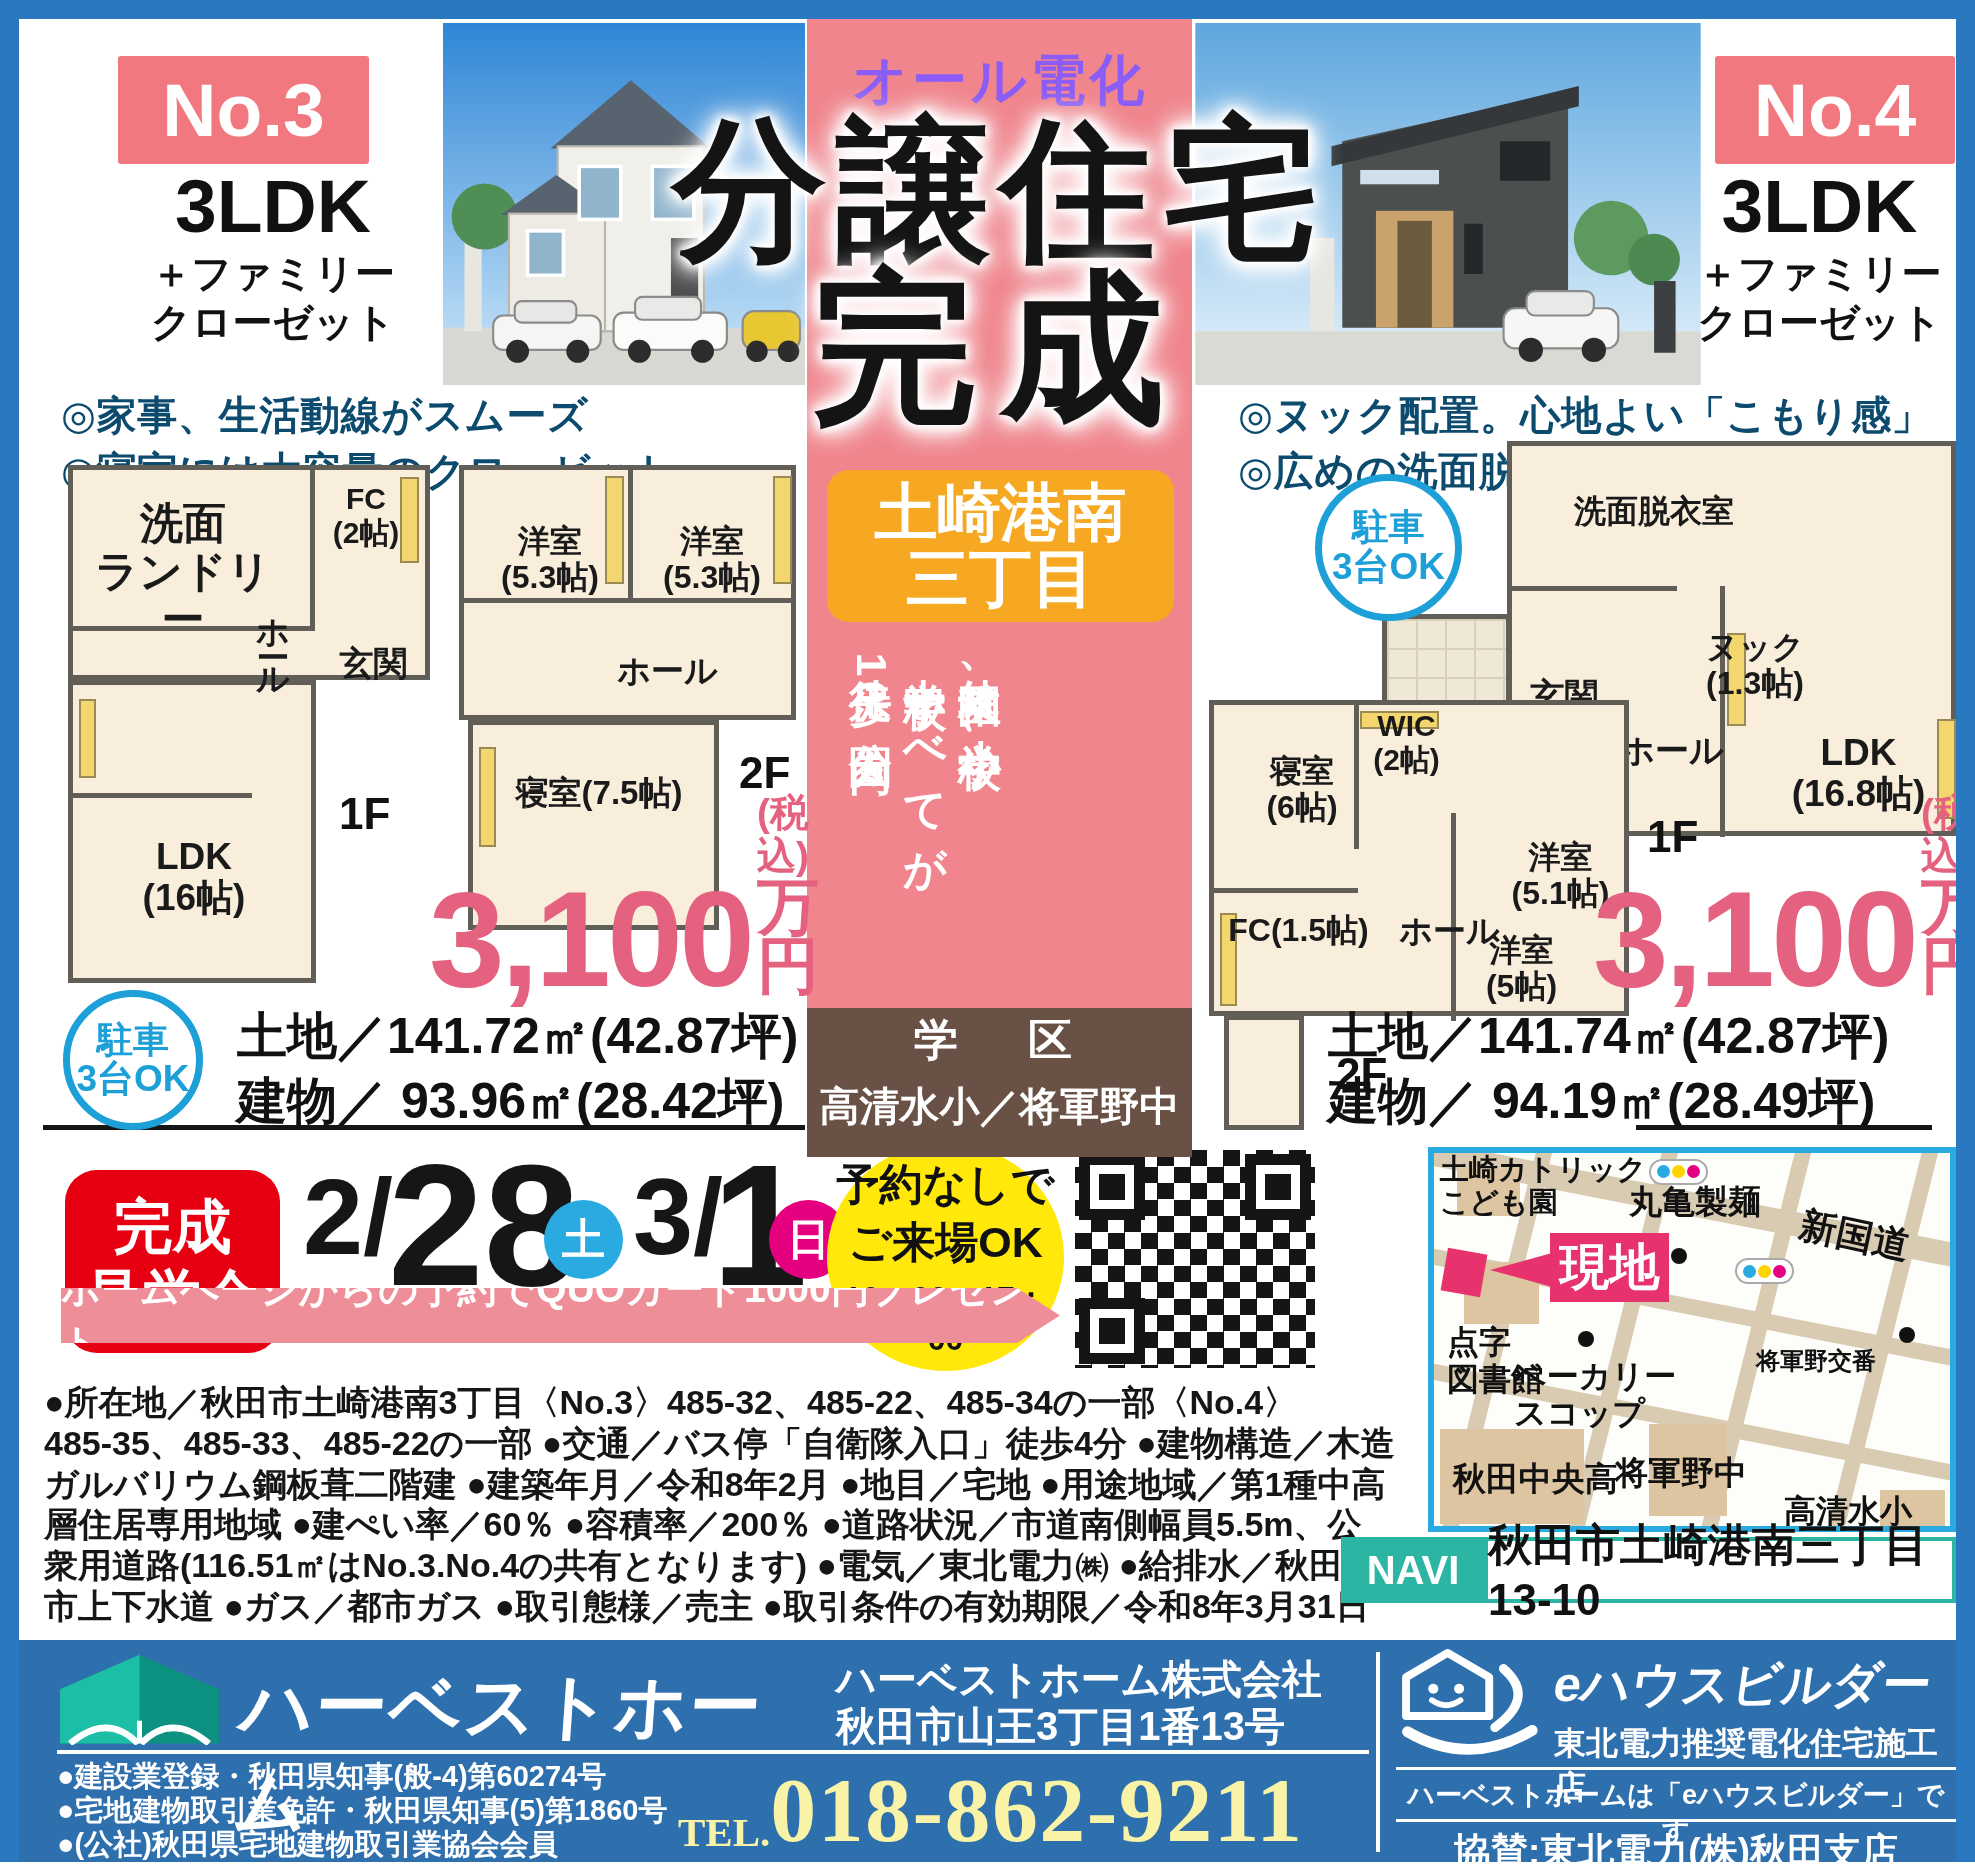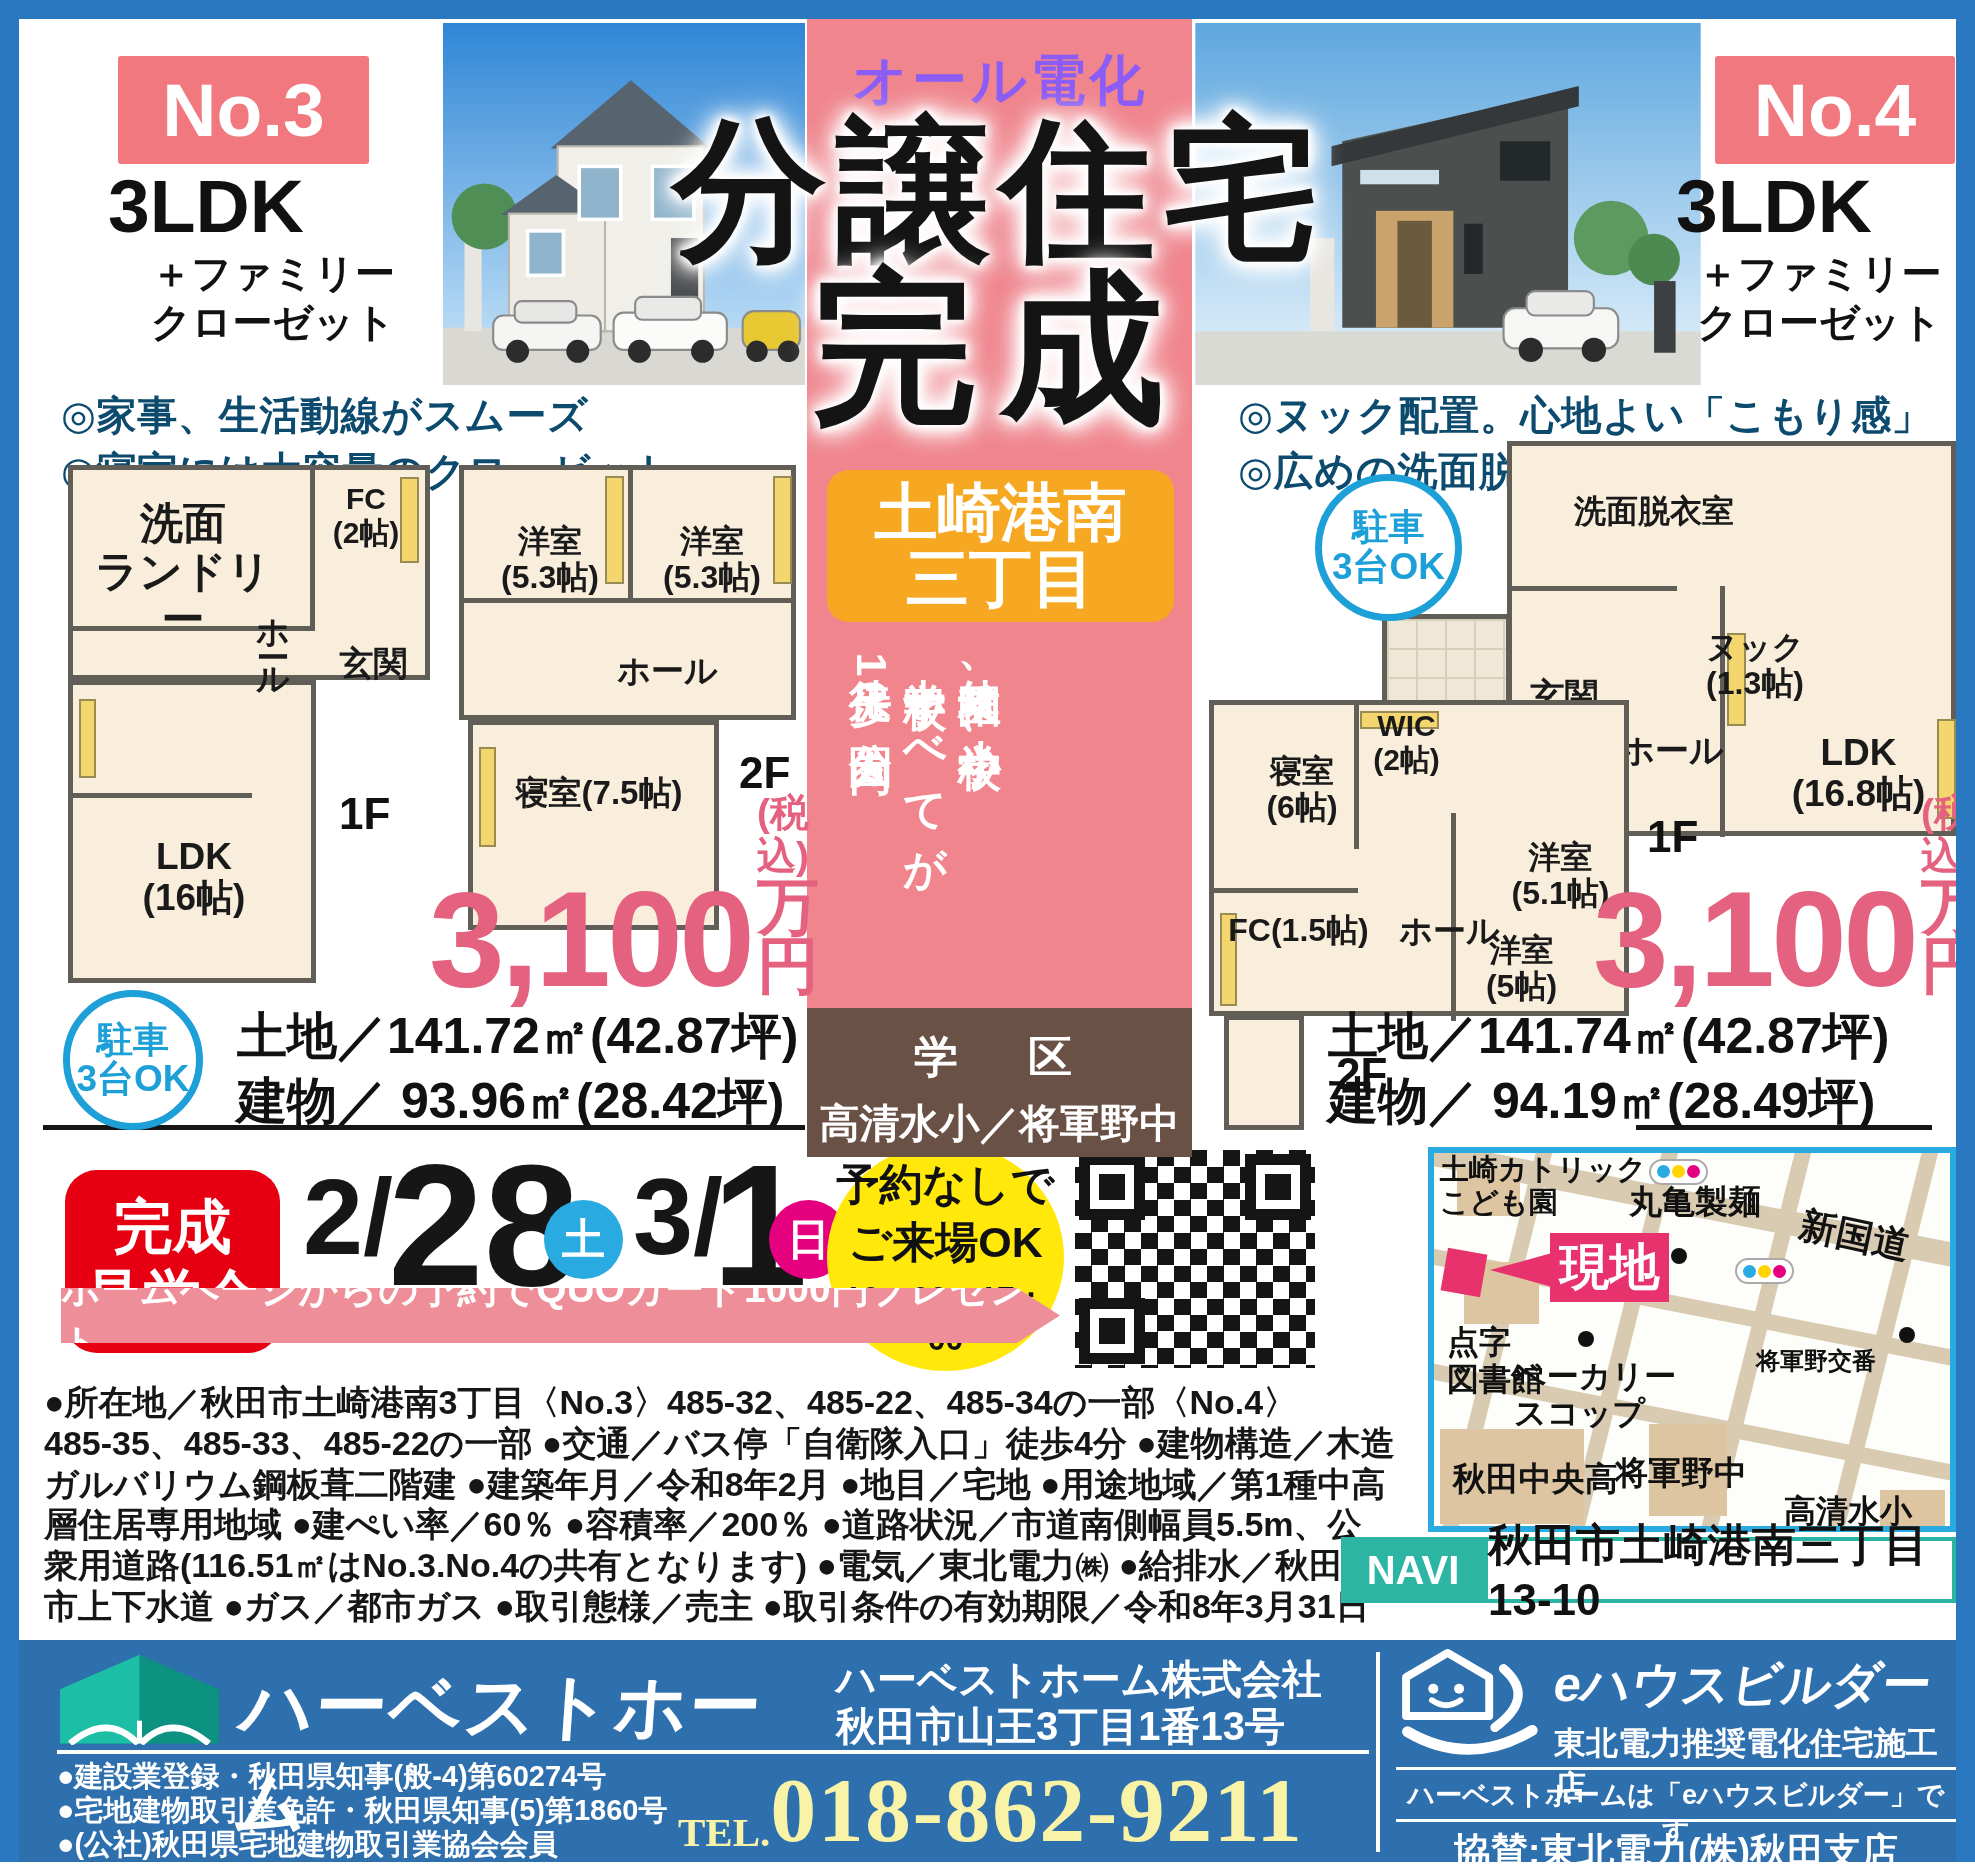--- a/index.html
+++ b/index.html
@@ -5,21 +5,21 @@
   html,body{margin:0;padding:0;background:#e9e9e9;}
   *{box-sizing:border-box;}
   .page{
     position:relative;width:1975px;height:1867px;background:#fff;overflow:hidden;
     font-family:"Liberation Sans","DejaVu Sans",sans-serif;color:#111;
   }
   .abs{position:absolute;}
   .frame{position:absolute;background:#2a79c0;z-index:40;}
   
   .badge{background:#f2787f;color:#fff;font-weight:900;display:flex;align-items:center;justify-content:center;font-size:75px;border-radius:2.9px;}
-  .type-main{font-weight:900;font-size:75px;text-align:left;line-height:1;}
+  .type-main{font-weight:900;font-size:75px;text-align:center;line-height:1;}
   .type-sub{font-weight:900;font-size:40px;text-align:center;line-height:1.1;}
   .feat{color:#0c4a6e;font-weight:900;font-size:40px;letter-spacing:0.7px;white-space:pre;}
   
   .pinkcol{background:#f0858d;}
   .all-electric{color:#8b5cf6;font-weight:900;font-size:55px;text-align:center;letter-spacing:3.6px;}
   .halo{color:#141414;font-weight:900;text-align:center;line-height:1;
     text-shadow:0 0 10px #fff,0 0 10px #fff,0 0 20px #fff,0 0 20px #fff,0 0 33px #fff,0 0 33px #fff;}
   .orangebox{background:#f7a823;border-radius:21.5px;color:#fff;font-weight:900;text-align:center;}
   .vtext{writing-mode:vertical-rl;color:#fff;font-weight:900;font-size:43px;line-height:1;letter-spacing:4.3px;}
   .vtext span{display:block;margin:0 11.5px;}
@@ -140,21 +140,21 @@
   <div class="abs halo" style="left:728px;top:267px;width:545px;font-size:164px;letter-spacing:24.4px;z-index:6">完成</div>
   <div class="abs orangebox" style="left:827px;top:470px;width:347px;height:152px;padding-top:8.6px">
     <div style="font-size:63px;line-height:1.05">土崎港南</div>
     <div style="font-size:63px;line-height:1.05">三丁目</div>
   </div>
   <div class="abs vtext" style="left:838px;top:644px;height:355px">
     <span>幼稚園、小学校、</span>
     <span>中学校すべてが</span>
     <span>徒歩10分圏内！</span>
   </div>
-  <div class="abs brownbox" style="left:807px;top:1008px;width:385px;height:149px;z-index:3;padding-top:20px">
+  <div class="abs brownbox" style="left:807px;top:1008px;width:385px;height:149px;z-index:3;padding-top:3px">
     <div style="font-size:44px;letter-spacing:13px">学　区</div>
     <div style="font-size:40px;margin-top:8.6px">高清水小／将軍野中</div>
   </div>
 
   <div class="abs" style="left:1195px;top:23px;width:506px;height:362px">
     <svg width="506" height="362" viewBox="0 0 705 505">
       <defs>
           <linearGradient id="skyR" x1="0" y1="0" x2="0" y2="1">
         <stop offset="0" stop-color="#5ea7df"></stop>
             <stop offset="1" stop-color="#e8f4fc"></stop>

